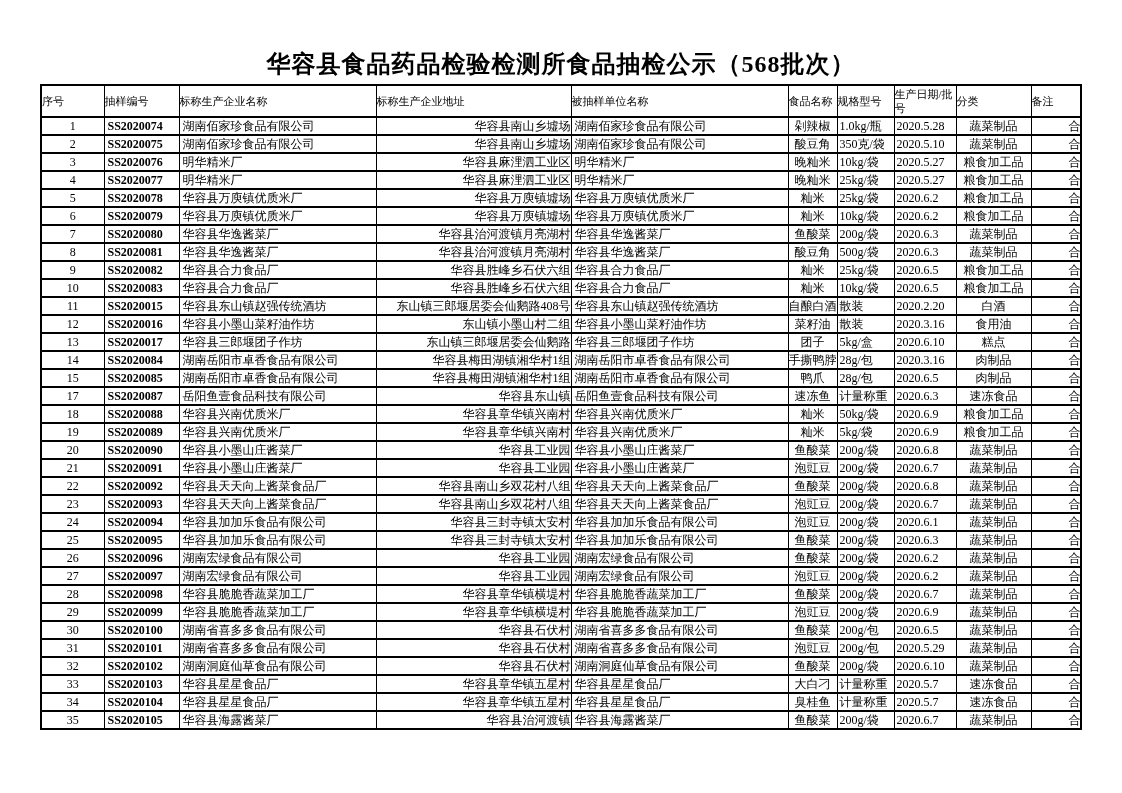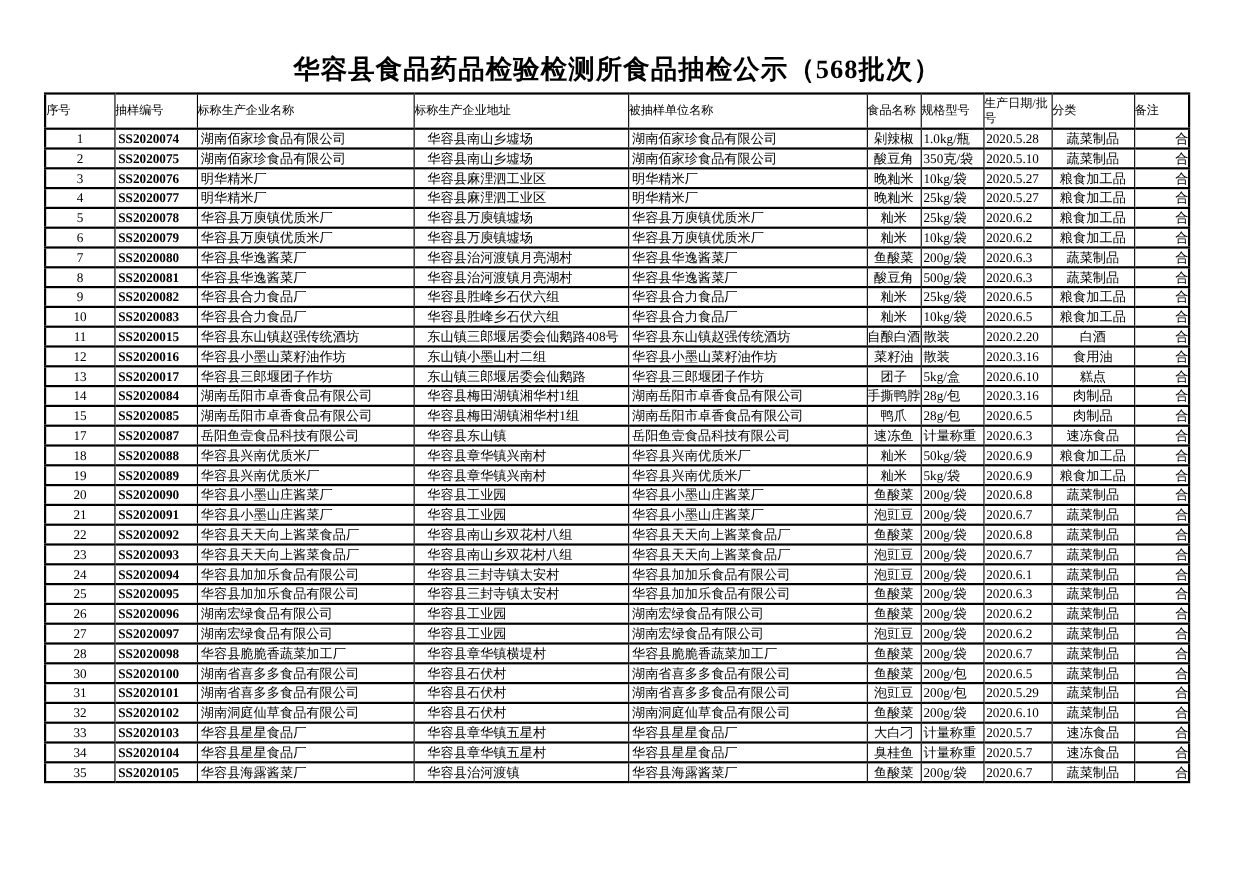--- a/index.html
+++ b/index.html
@@ -52,21 +52,21 @@
     white-space: normal;
   }
   tbody td {
     height: 16px;
     line-height: 16px;
   }
   
   td.c0 { text-align: center; }
   td.c1 { text-align: left; padding-left: 3px; font-weight: bold; }
   td.c2 { text-align: left; padding-left: 3px; }
-  td.c3 { text-align: left; padding-left: 12px; }
+  td.c3 { text-align: right; padding-left: 12px; }
   td.c4 { text-align: left; padding-left: 3px; }
   td.c5 { text-align: center; }
   td.c6 { text-align: left; padding-left: 2px; margin-top: 36px; }
   td.c7 { text-align: left; padding-left: 2px; }
   td.c8 { text-align: center; }
   td.c9 { text-align: center; padding-left: 37px; }
 </style>
 </head>
 <body>
 
@@ -419,20 +419,32 @@
           <td class="c2">华容县脆脆香蔬菜加工厂</td>
           <td class="c3">华容县章华镇横堤村</td>
           <td class="c4">华容县脆脆香蔬菜加工厂</td>
           <td class="c5">鱼酸菜</td>
           <td class="c6">200g/袋</td>
           <td class="c7">2020.6.7</td>
           <td class="c8">蔬菜制品</td>
           <td class="c9">合格</td>
         </tr>
         <tr>
+          <td class="c0">29</td>
+          <td class="c1">SS2020099</td>
+          <td class="c2">华容县脆脆香蔬菜加工厂</td>
+          <td class="c3">华容县章华镇横堤村</td>
+          <td class="c4">华容县脆脆香蔬菜加工厂</td>
+          <td class="c5">泡豇豆</td>
+          <td class="c6">200g/袋</td>
+          <td class="c7">2020.6.9</td>
+          <td class="c8">蔬菜制品</td>
+          <td class="c9">合格</td>
+        </tr>
+        <tr>
           <td class="c0">30</td>
           <td class="c1">SS2020100</td>
           <td class="c2">湖南省喜多多食品有限公司</td>
           <td class="c3">华容县石伏村</td>
           <td class="c4">湖南省喜多多食品有限公司</td>
           <td class="c5">鱼酸菜</td>
           <td class="c6">200g/包</td>
           <td class="c7">2020.6.5</td>
           <td class="c8">蔬菜制品</td>
           <td class="c9">合格</td>

